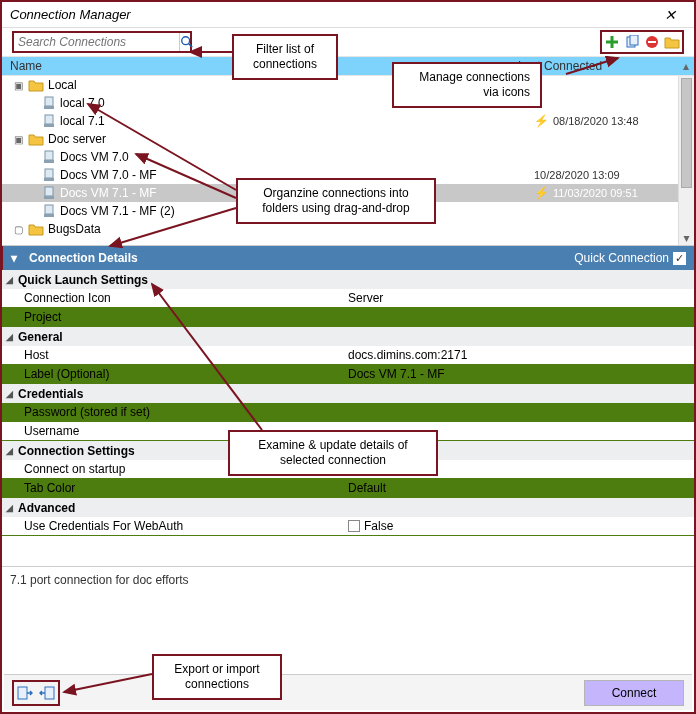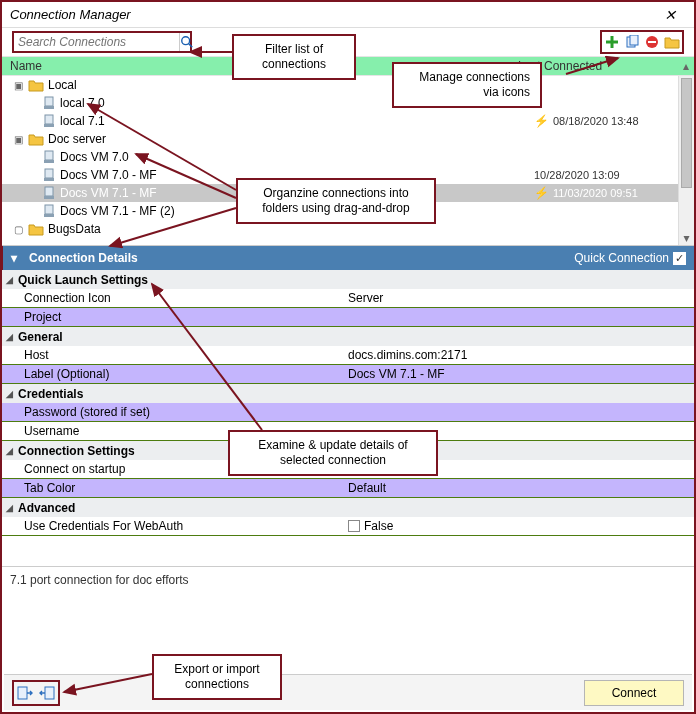--- a/index.html
+++ b/index.html
@@ -63,21 +63,21 @@
     border:2px solid #7a1420;
     padding:1px;
   }
   .toolbar-icons .ico {
     width:18px; height:18px;
     display:flex; align-items:center; justify-content:center;
   }
 
   
   .tree-header {
-    height: 20px; background:#86efac;
+    height: 20px; background:#7dd3fc;
     border-top:1px solid #e5e5e5;
     border-bottom:1px solid #e5e5e5;
     display:flex; align-items:center;
     font-size:12px; color:#333;
   }
   .tree-header .col-name { flex:1; padding-left:8px;}
   .tree-header .col-last { width:160px; }
   .tree-header .scroll-up { width:16px; text-align:center; color:#666;}
 
   .tree-area {
@@ -135,21 +135,21 @@
     background:#eceef0; font-weight:bold;
     padding-left:4px;
   }
   .pg-cat .tw { width:12px; color:#555; font-size:9px;}
   .pg-row {
     height:19px; display:flex; align-items:center;
     border-bottom:1px solid #4d7c0f;
   }
   .pg-row .pg-label { width:50%; padding-left:22px;}
   .pg-row .pg-val { flex:1; display:flex; align-items:center; gap:4px;}
-  .pg-row.alt { background:#c4b5fd;}
+  .pg-row.alt { background:#4d7c0f;}
   .pg-cb {
     width:12px; height:12px; border:1px solid #888;
     display:inline-flex; align-items:center; justify-content:center;
     font-size:10px; color:#333;
   }
 
   
   .notes {
     height:34px; border-top:1px solid #ccc;
     padding:6px 8px; font-size:12px; color:#333;
@@ -166,21 +166,21 @@
   }
   .bottom-icons {
     display:flex; gap:4px;
     border:2px solid #7a1420;
     padding:2px;
   }
   .bottom-icons .ico { width:18px; height:18px; display:flex; align-items:center; justify-content:center;}
   .connect-btn {
     margin-left:auto;
     width:100px; height:26px;
-    background:#fef9c3; border:1px solid #b5b5b5;
+    background:#c4b5fd; border:1px solid #b5b5b5;
     display:flex; align-items:center; justify-content:center;
     font-size:12px;
   }
 
   
   .callout {
     position:absolute;
     background:#fff;
     border:2px solid #7a1420;
     padding:6px 10px;
@@ -467,21 +467,21 @@
     <div class="ico">
         <svg width="16" height="16">
           <rect x="6" y="2" width="9" height="12" fill="#e8f0fb" stroke="#2c6fbf"></rect>
           <path d="M6 8 L1 8 M3 6 L1 8 L3 10" fill="none" stroke="#2c6fbf" stroke-width="1.4"></path>
         </svg>
       </div>
   </div>
   <div class="connect-btn">Connect</div>
 </div>
 
-<div class="callout" style="left:230px; top:32px; width:124px;"><span>Filter list of
+<div class="callout" style="left:230px; top:32px; width:106px;"><span>Filter list of
 connections</span></div>
 <div class="callout" style="left:390px; top:60px; width:150px;text-align:right;"><span>Manage connections
 via icons</span></div>
 <div class="callout" style="left:234px; top:176px; width:200px;"><span>Organzine connections into
 folders using drag-and-drop</span></div>
 <div class="callout" style="left:226px; top:428px; width:210px;"><span>Examine &amp; update details of
 selected connection</span></div>
 <div class="callout" style="left:150px; top:652px; width:130px;"><span>Export or import
 connections</span></div>
 

